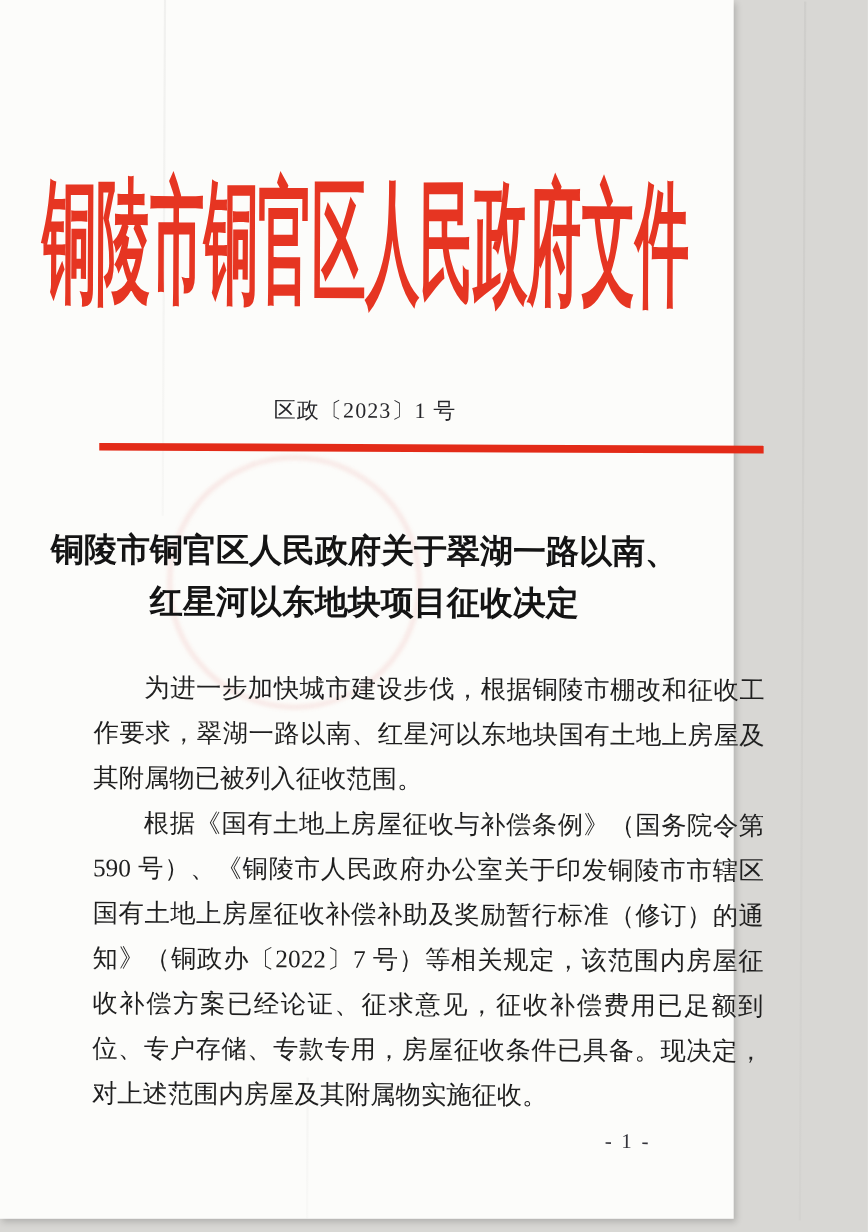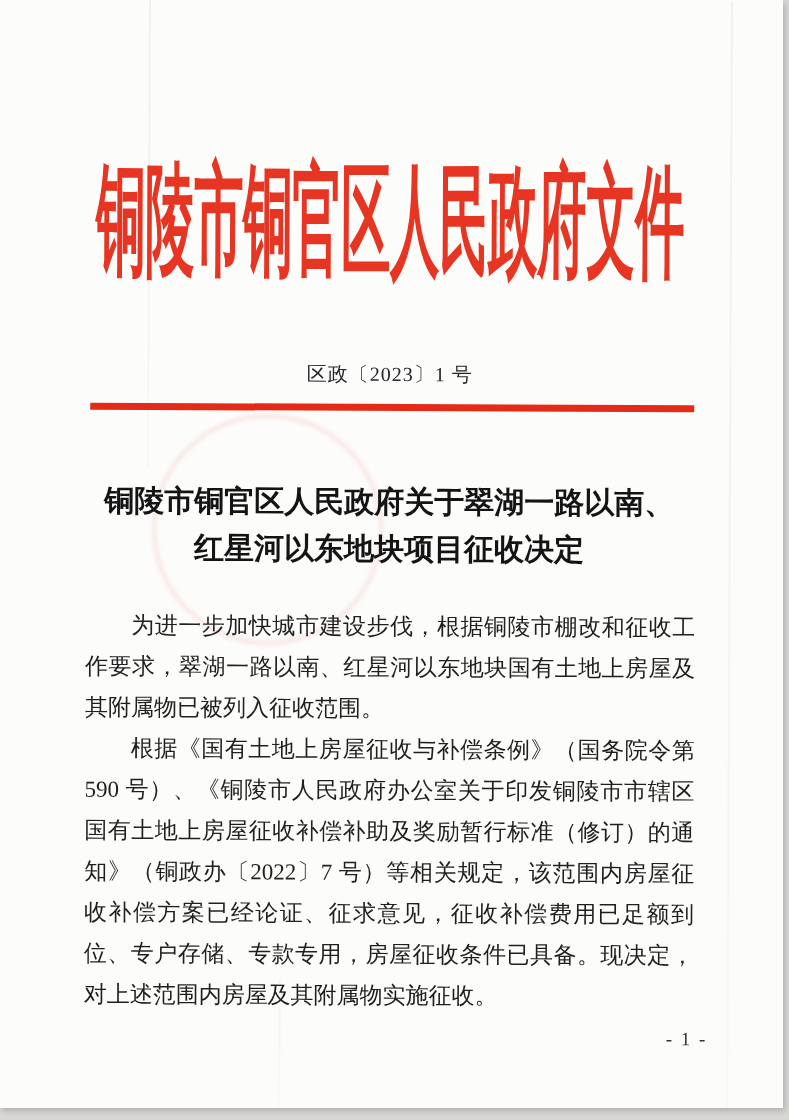--- a/index.html
+++ b/index.html
@@ -11,21 +11,21 @@
   }
   *{box-sizing:border-box;}
   html,body{margin:0;padding:0;}
   body{
     width:789px;height:1120px;position:relative;overflow:hidden;
     background:var(--background);
     font-family:"Liberation Serif","DejaVu Serif",serif;
     color:var(--ink);
   }
   .paper{
-    position:absolute;left:0;top:0;width:783px;height:1108px;
+    position:absolute;left:0;top:0;width:667px;height:1108px;
     background:var(--paper);
     box-shadow:2px 3px 6px rgba(0,0,0,0.18);
   }
   .content{
     position:absolute;inset:0;
     transform:rotate(0.25deg);
     transform-origin:400px 0;
   }
   
   .seal-ghost{

